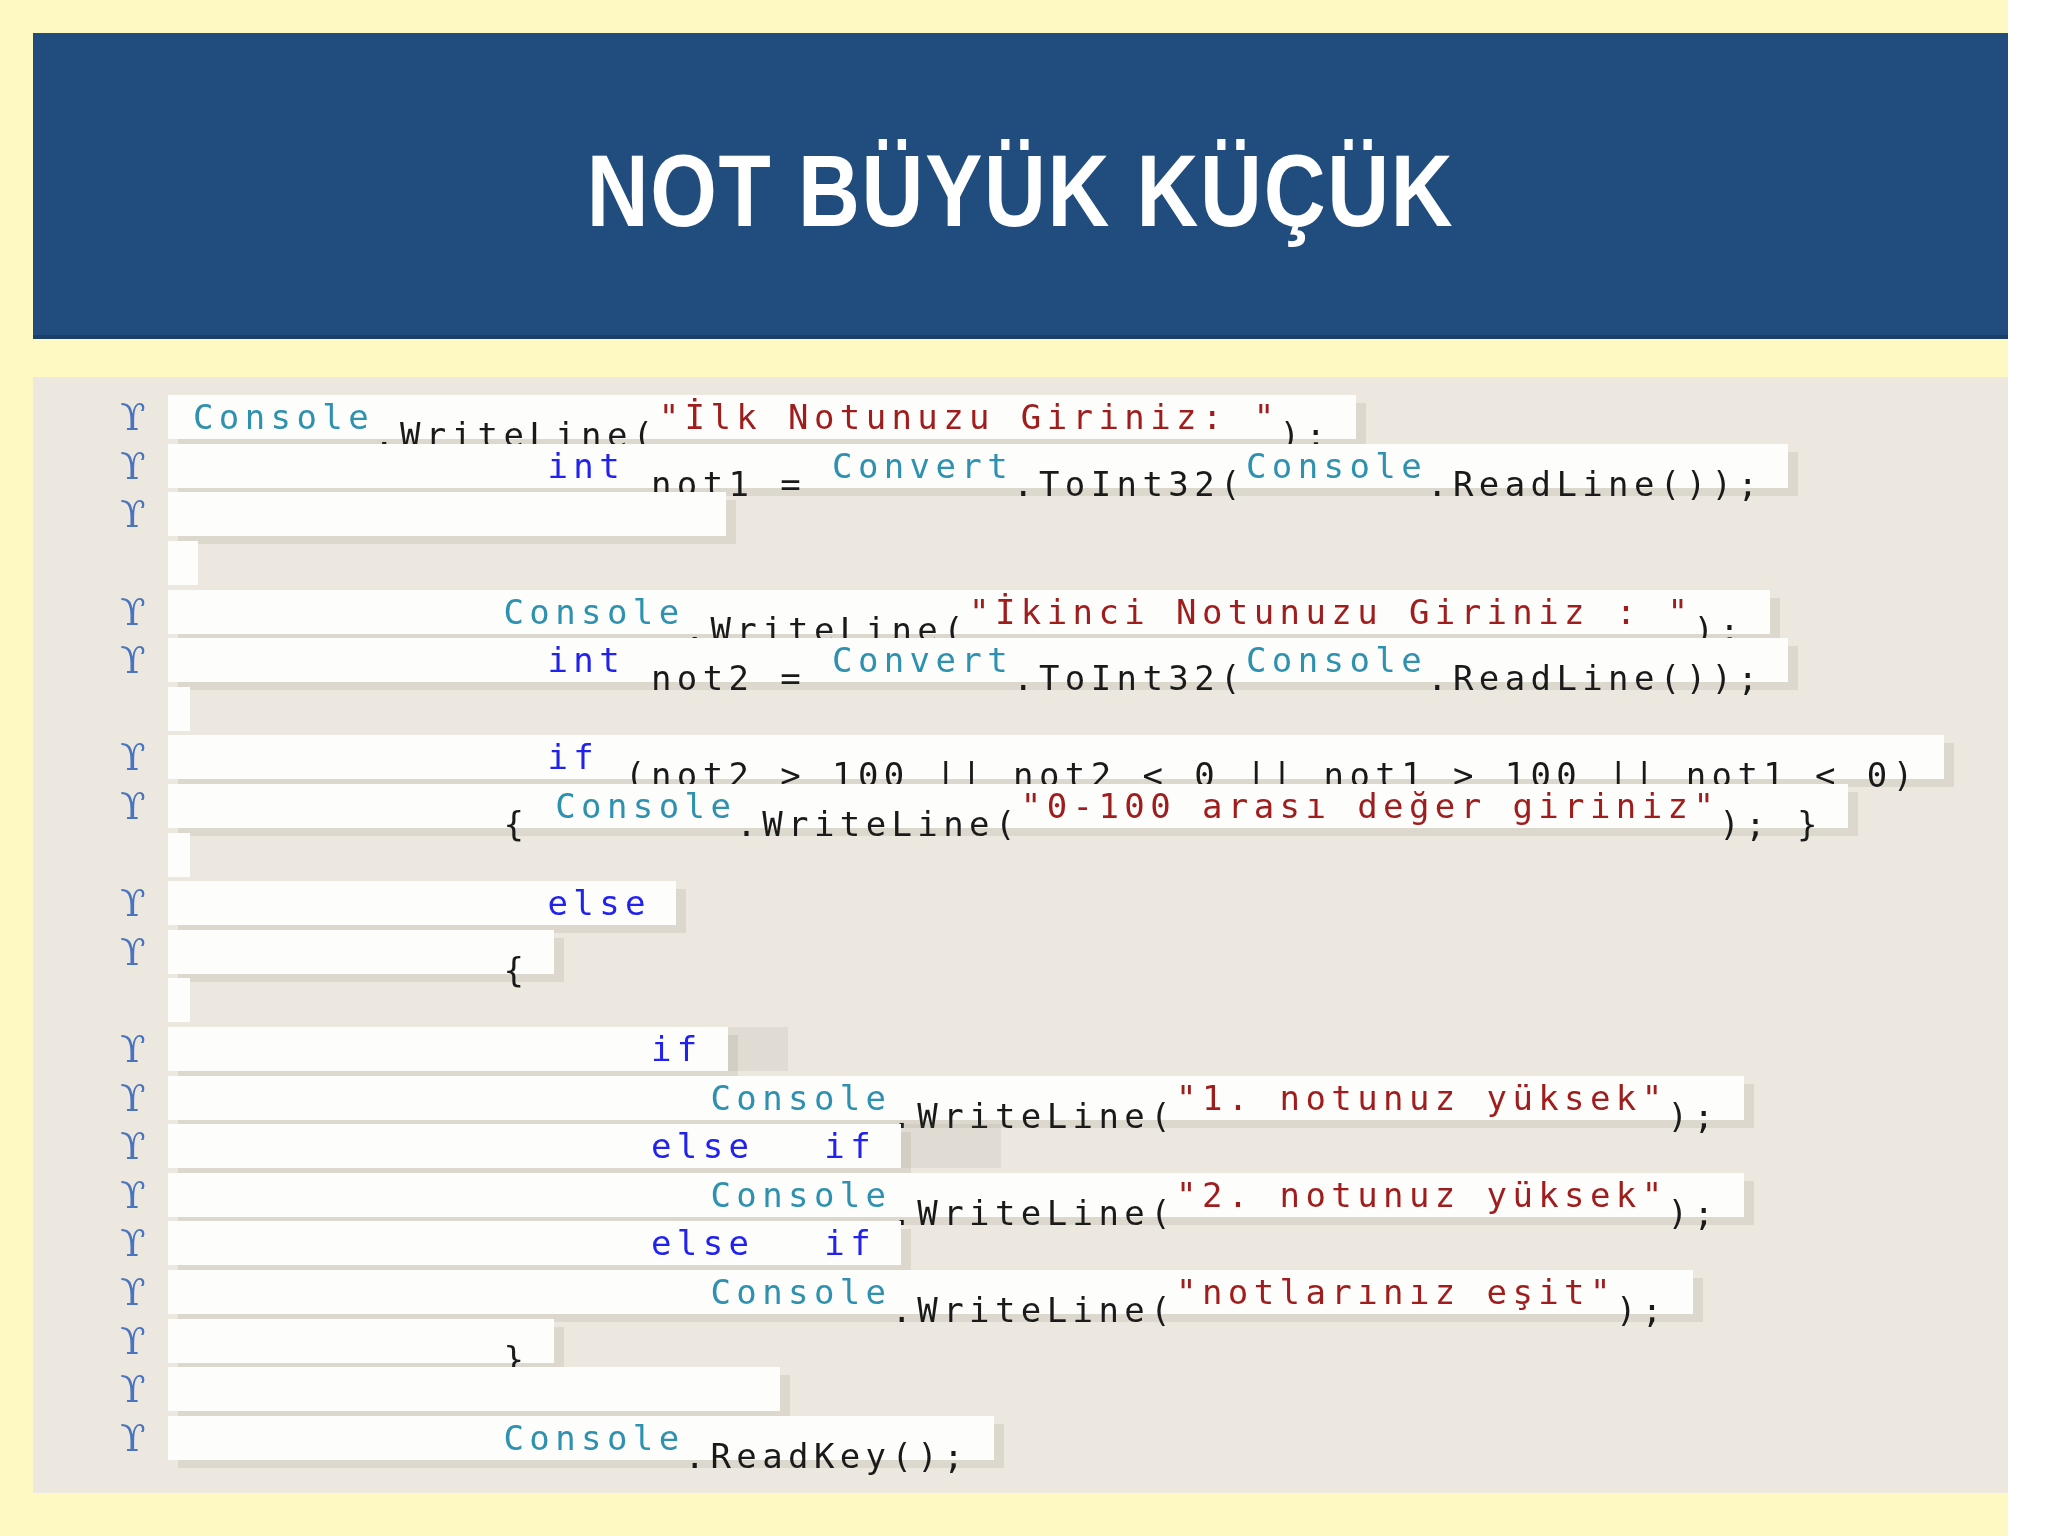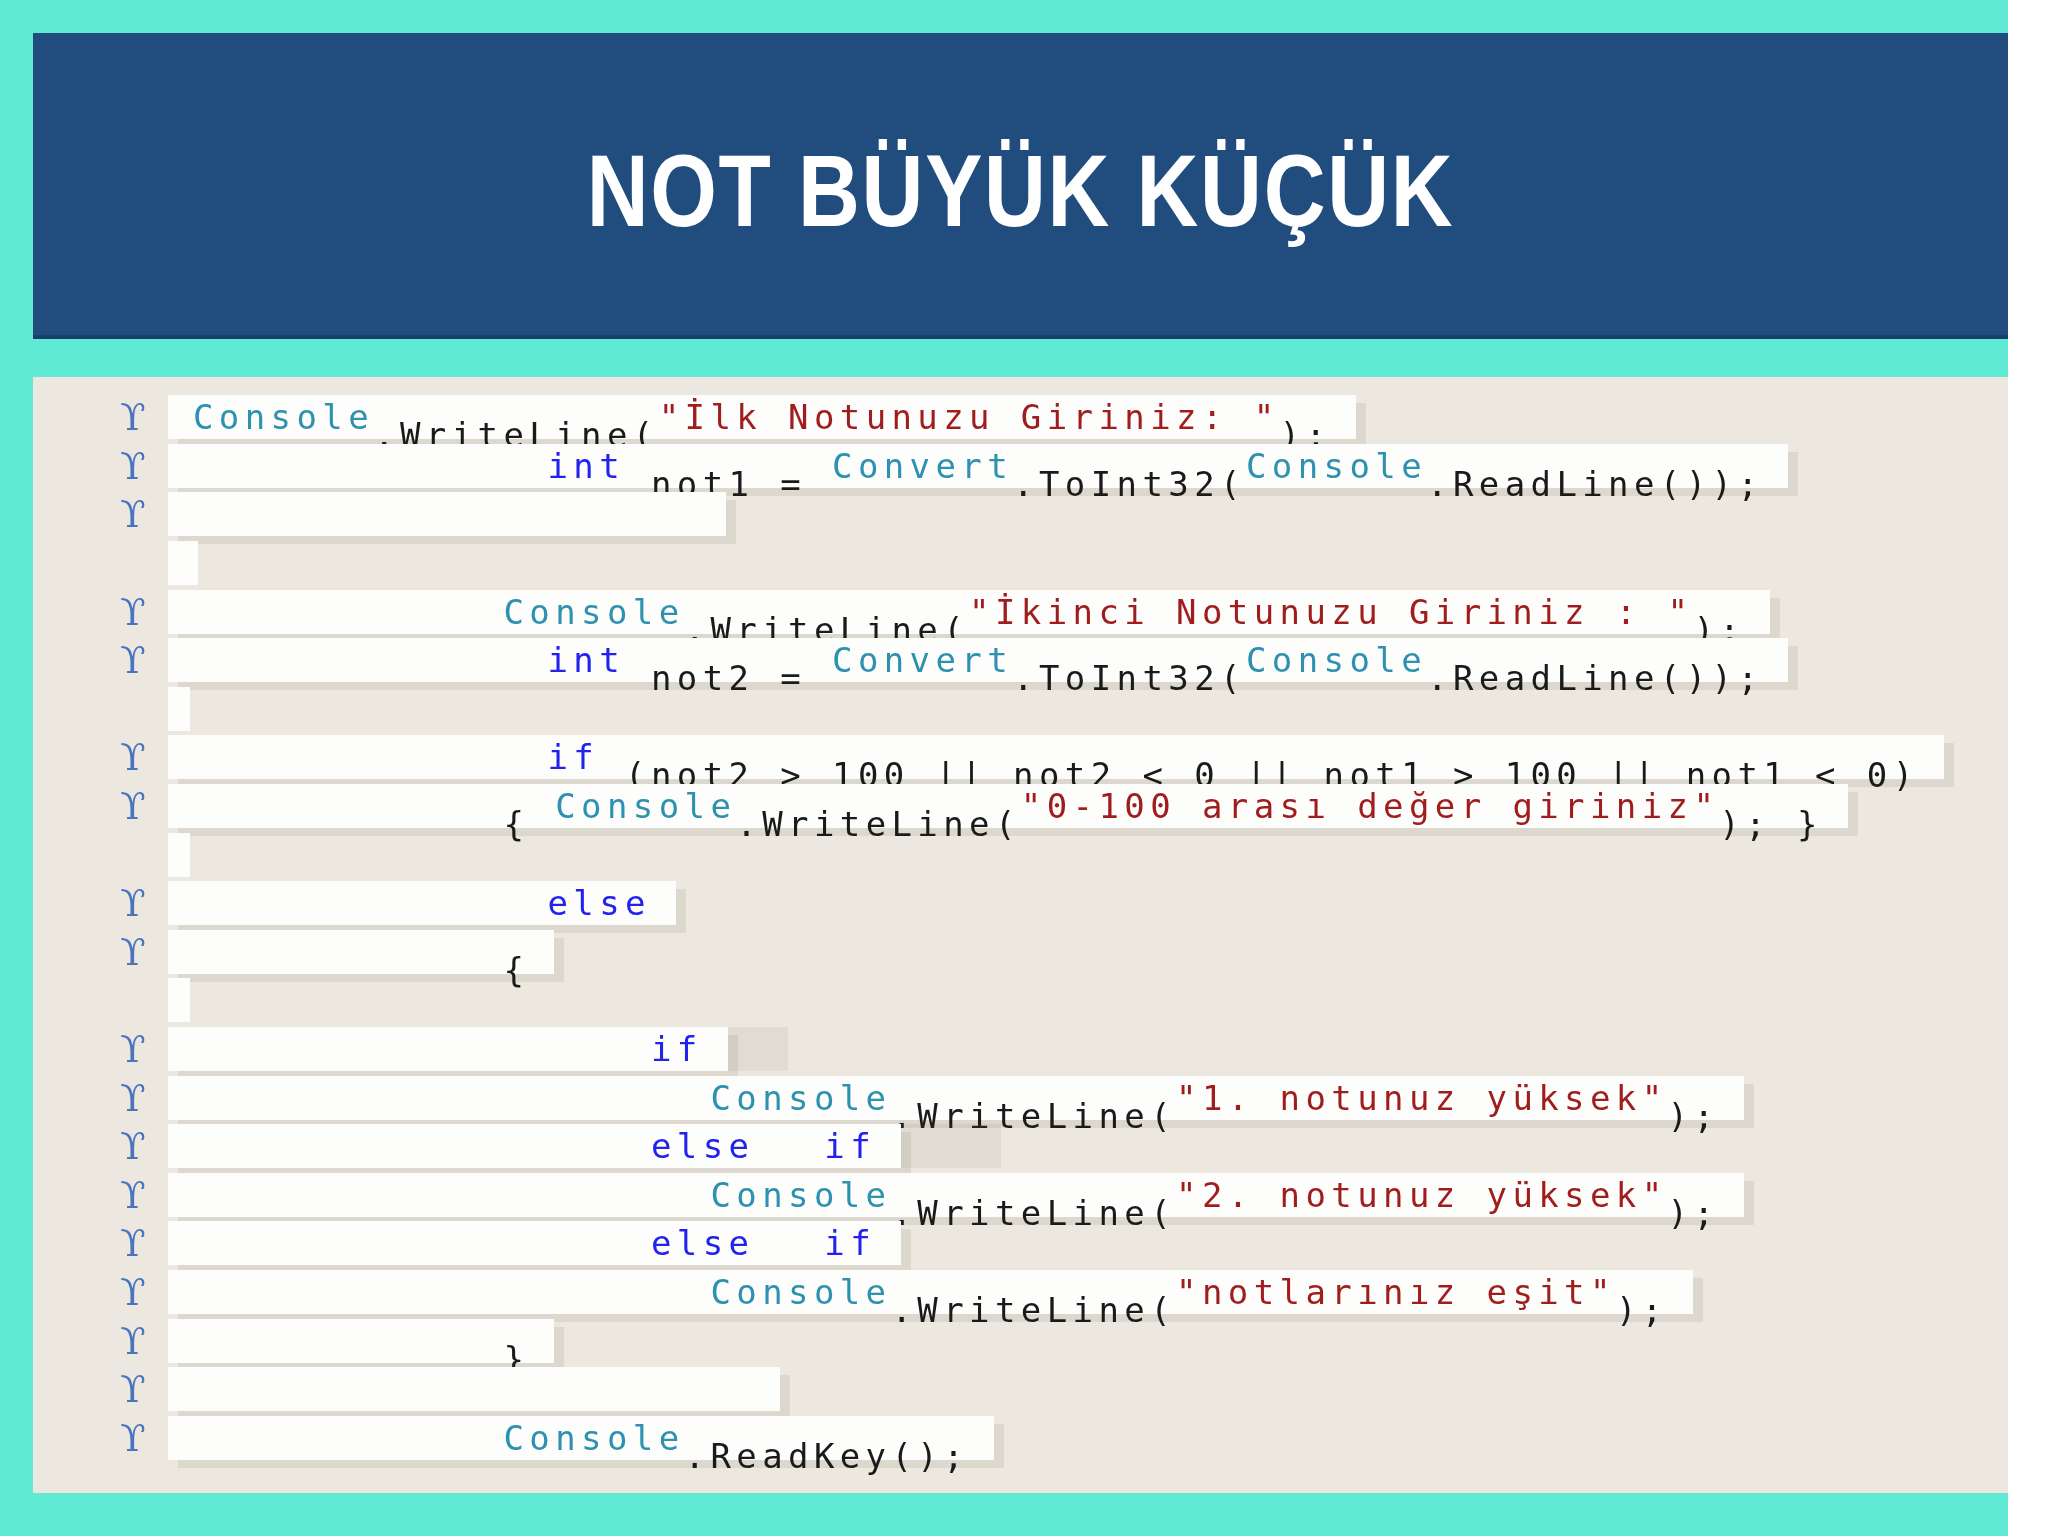--- a/index.html
+++ b/index.html
@@ -1,19 +1,19 @@
 <!DOCTYPE html>
 <html style="--header_bg: #214d7e; --title_text: #ffffff; --content_bg: #ece8e0; --line_bg: #fdfdfc; --bullet: #4a74bd; --code_plain: #1a1a1a; --code_keyword: #2222ee; --code_class: #2e91af; --code_string: #9f1d1d; --box_shadow: rgba(130,120,100,0.14); --tail: rgba(125,115,95,0.10);"><head>
 <meta charset="utf-8">
 <style>
   html,body{margin:0;padding:0;background:#ffffff;}
   .page{
     position:relative;
     width:2008px;height:1536px;
-    background:#5eead4;
+    background:#fef9c3;
     overflow:hidden;
     font-family:"Liberation Sans", sans-serif;
   }
   
   .header{
     position:absolute;left:33px;top:33px;width:1975px;height:302px;
     background:var(--header_bg);
     border-bottom:4px solid rgba(0,0,0,0.18);
     display:flex;align-items:center;justify-content:center;
   }

